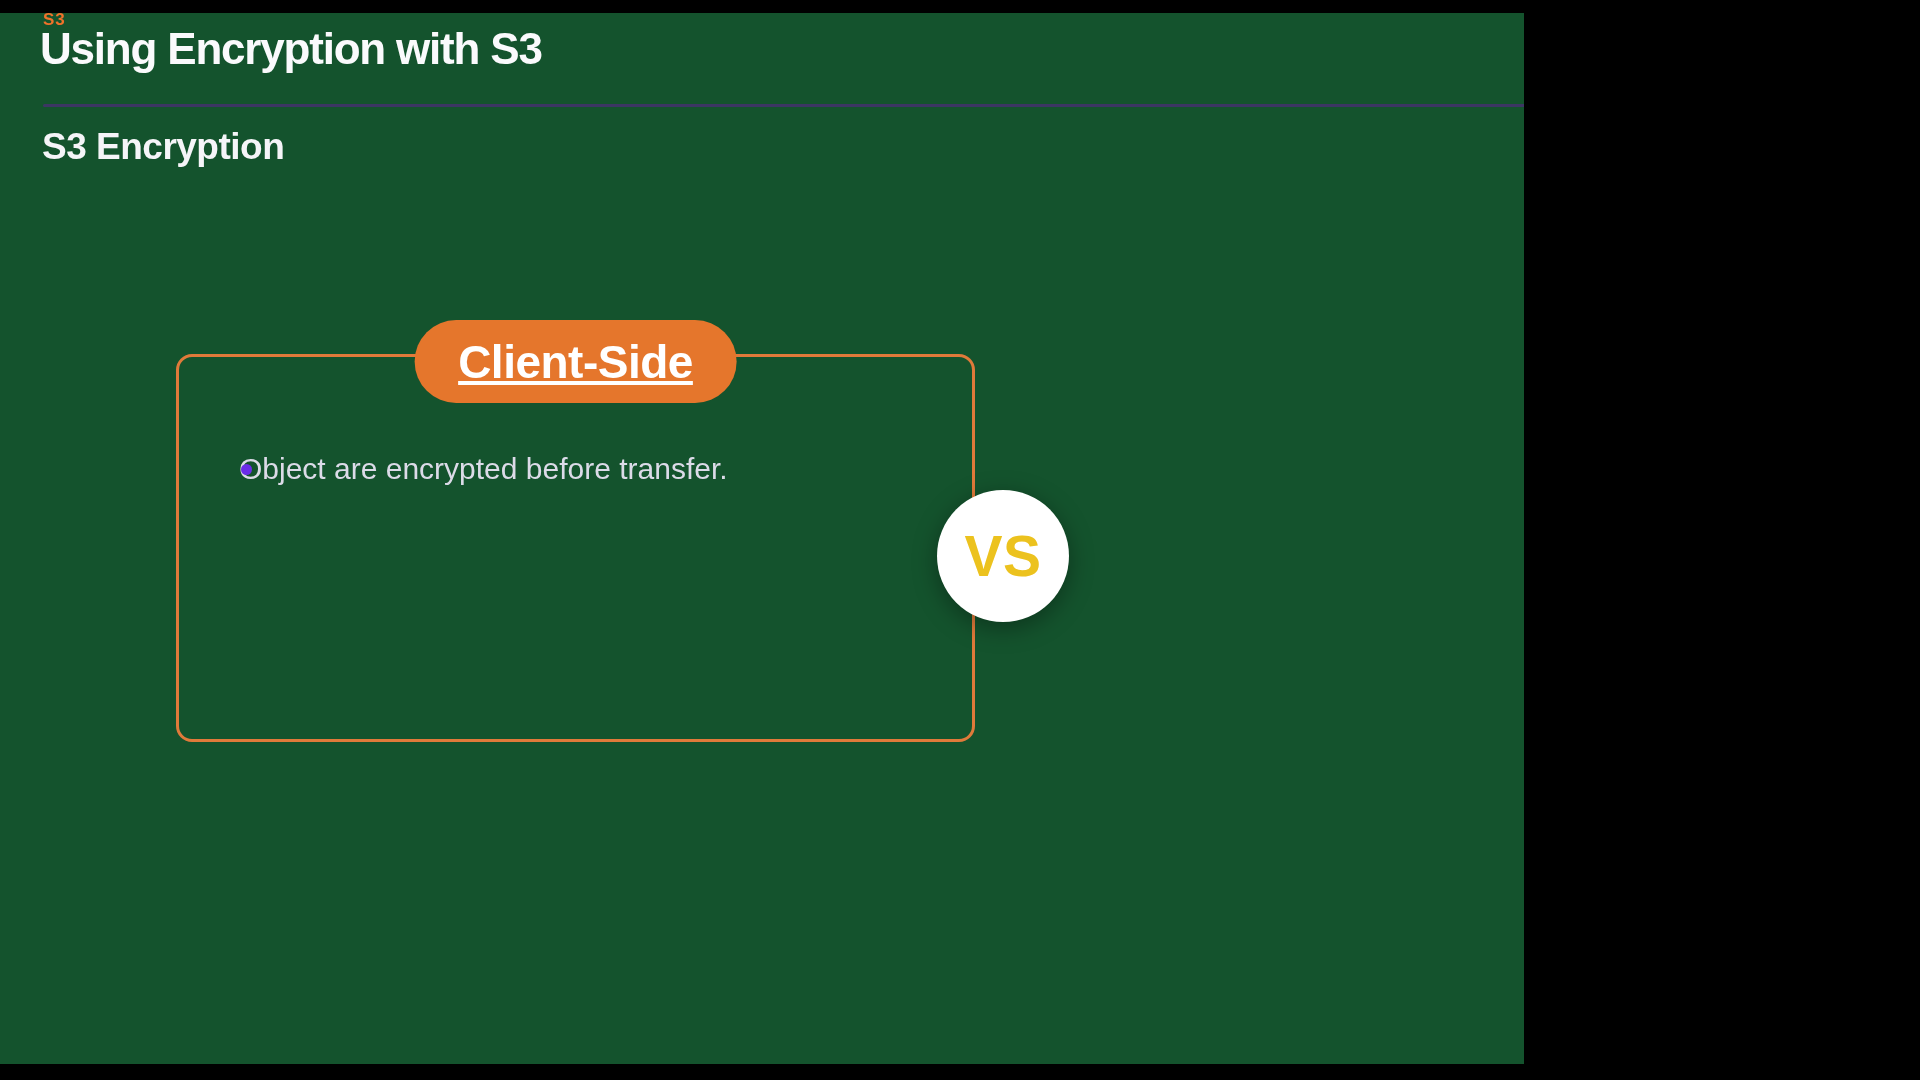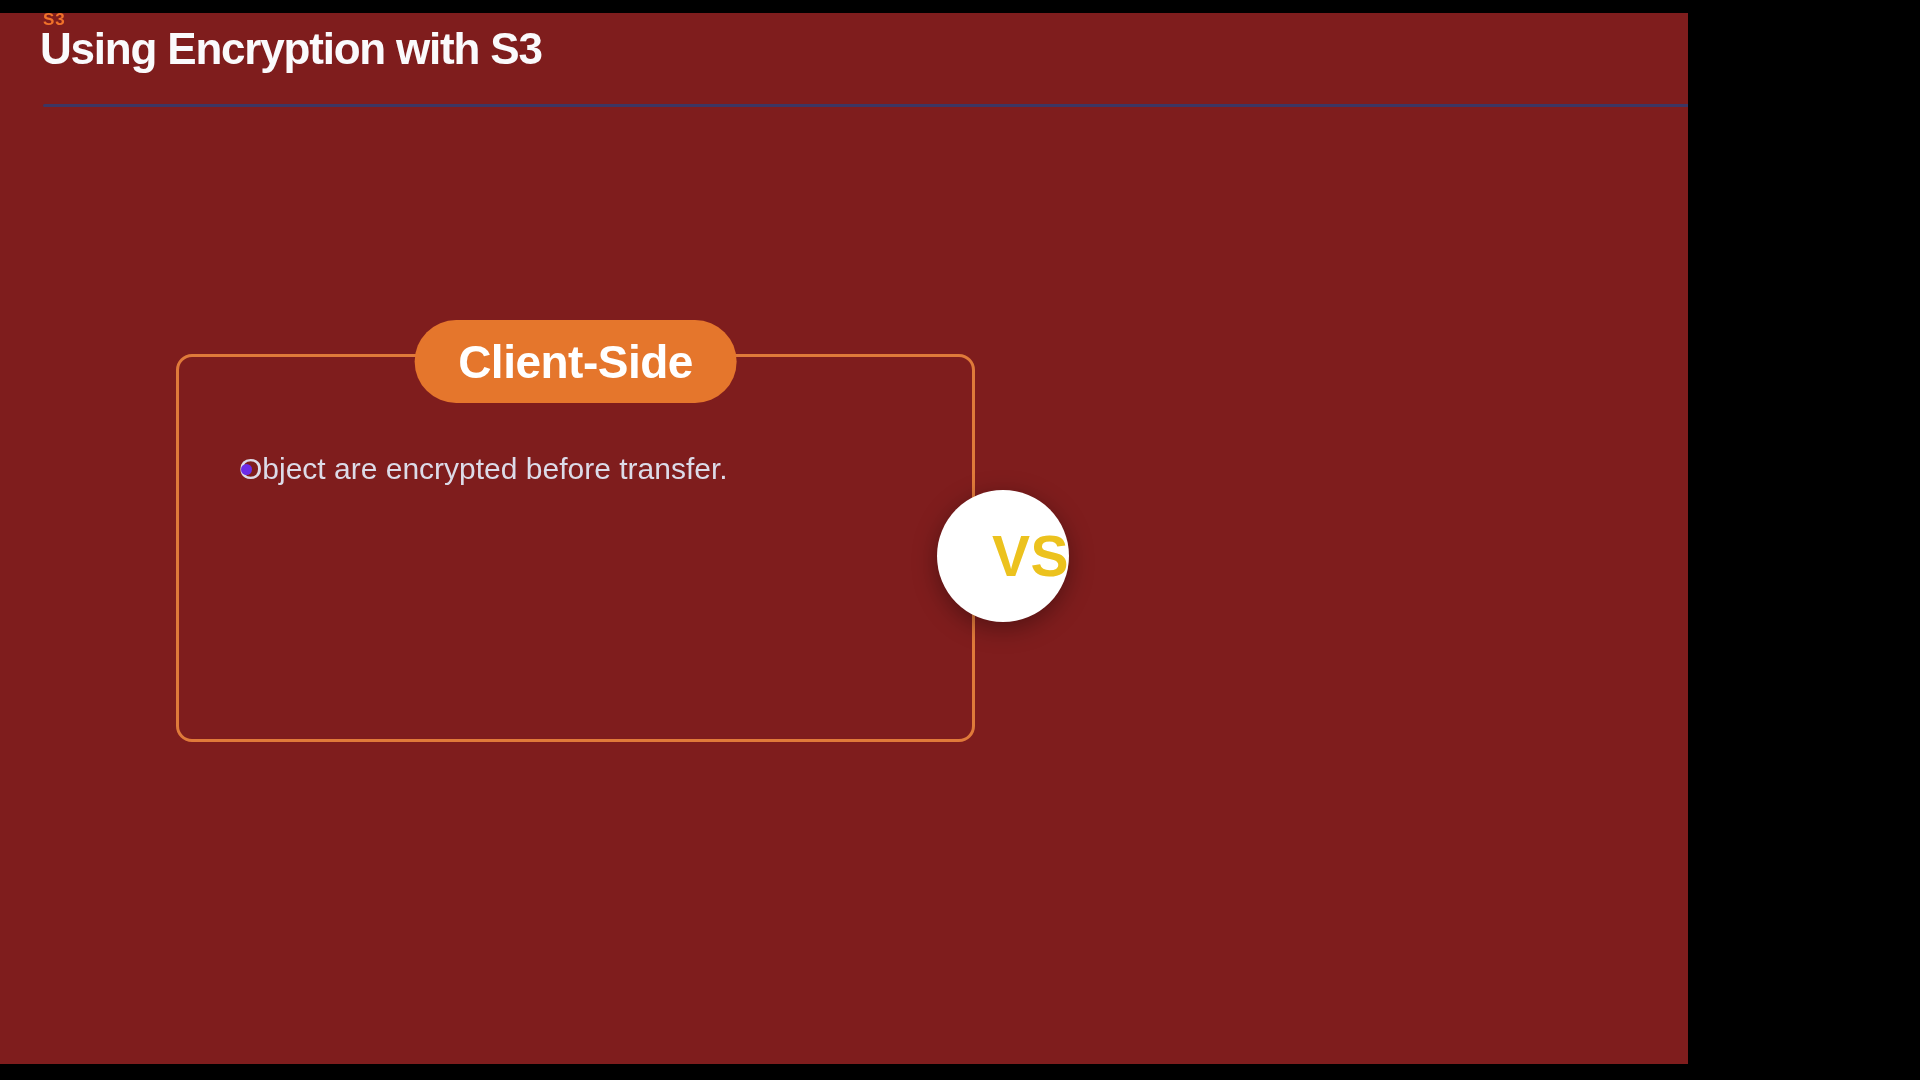--- a/index.html
+++ b/index.html
@@ -1,24 +1,24 @@
 <!DOCTYPE html>
 <html><head>
 <meta charset="utf-8">
 <style>
   html,body{margin:0;padding:0;background:#000;}
   .stage{
-    position:relative;width:1688px;height:1080px;overflow:hidden;
+    position:relative;width:1524px;height:1080px;overflow:hidden;
     font-family:"Liberation Sans",sans-serif;
     background:linear-gradient(180deg,
       #10063а 0%, #150a3e 4%, #160a40 9%,
       #0e0531 11%, #110735 16%, #150939 30%,
       #190c42 52%, #1a0d46 72%, #170b40 86%,
       #13082f 97%, #10062c 100%);
-    background-color:#7f1d1d;
+    background-color:#14532d;
   }
   .letterbox{position:absolute;left:0;width:100%;background:#000;}
   .letterbox.top{top:0;height:13px;}
   .letterbox.bottom{bottom:0;height:16px;}
 
   .eyebrow{
     position:absolute;left:43px;top:10px;
     font-size:17px;font-weight:700;letter-spacing:.8px;color:#f0722a;
   }
   .slide-title{
@@ -41,57 +41,59 @@
   }
   .panel.client{left:176px;border-color:#e07a3a;}
   .panel.server{left:1033px;border-color:#8144f2;}
 
   .pill{
     position:absolute;top:-37px;left:50%;transform:translateX(-50%);
     height:83px;min-width:286px;padding:0 44px;box-sizing:border-box;
     border-radius:42px;display:flex;align-items:center;justify-content:center;
     font-size:46px;font-weight:700;letter-spacing:-.5px;color:#ffffff;
     white-space:nowrap;
+    text-decoration:underline;
   }
   .pill.orange{background:#e5762c;}
   .pill.purple{background:#8a41f0;}
 
   .bullet-list{margin:90px 0 0 0;padding:0;list-style:none;}
   .bullet-list li{
     position:relative;padding-left:60px;margin:0 0 26px 0;
     font-size:30px;line-height:44px;color:#dcdbe8;font-weight:400;
   }
   .bullet-list li::before{
     content:"";position:absolute;left:62px;top:17px;width:11px;height:11px;
     border-radius:50%;background:#6b2ce8;
   }
 
   .vs-circle{
     position:absolute;left:937px;top:490px;width:132px;height:132px;
     border-radius:50%;background:#ffffff;
-    display:flex;align-items:center;justify-content:flex-end;
+    display:flex;align-items:center;justify-content:center;
     box-shadow:0 6px 24px rgba(0,0,0,.35);
   }
   .vs-circle span{
     font-size:57px;font-weight:700;letter-spacing:.5px;color:#ecc21e;
   }
 </style>
 </head>
 <body>
 
 <div class="stage">
 
   <div class="letterbox top"></div>
 
   <div class="eyebrow">S3</div>
 
   <h1 class="slide-title">Using Encryption with S3</h1>
 
   <div class="divider"></div>
 
+  <h2 class="section-heading">S3 Encryption</h2>
 
   <svg class="buckets-icon" viewBox="0 0 84 68" fill="none" xmlns="http://www.w3.org/2000/svg">
 
     <g transform="translate(36,6) scale(0.78)">
       <polygon points="2,18 9,3 42,3 49,18" fill="#130939" stroke="#5ec953" stroke-width="4" stroke-linejoin="round"></polygon>
       <rect x="1" y="18" width="49" height="46" rx="2" fill="#130939" stroke="#5ec953" stroke-width="4" stroke-linejoin="round"></rect>
     </g>
 
     <g transform="translate(18,3) scale(0.9)">
       <polygon points="2,18 9,3 42,3 49,18" fill="#130939" stroke="#5ec953" stroke-width="4" stroke-linejoin="round"></polygon>

